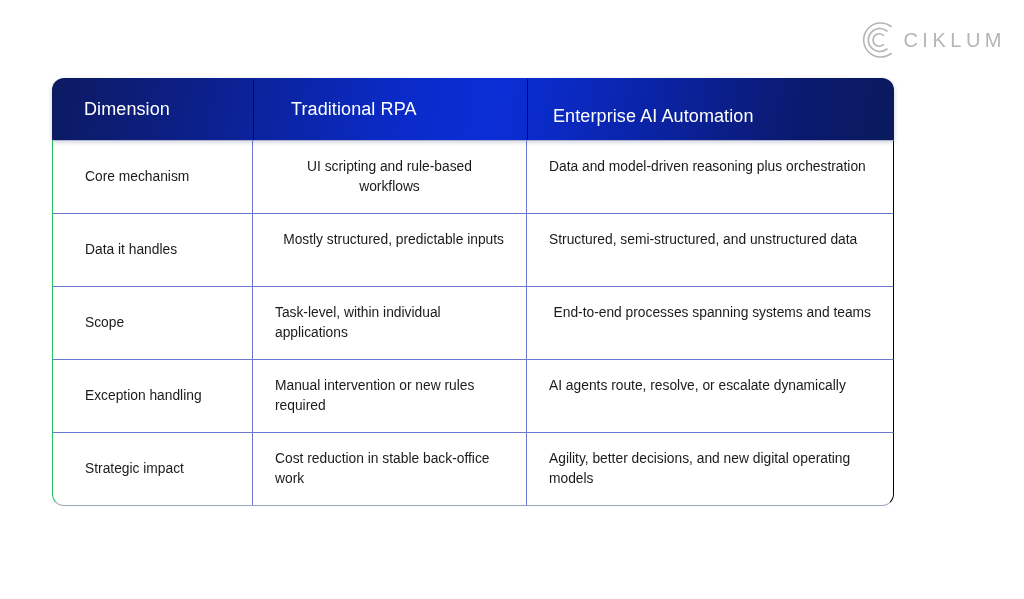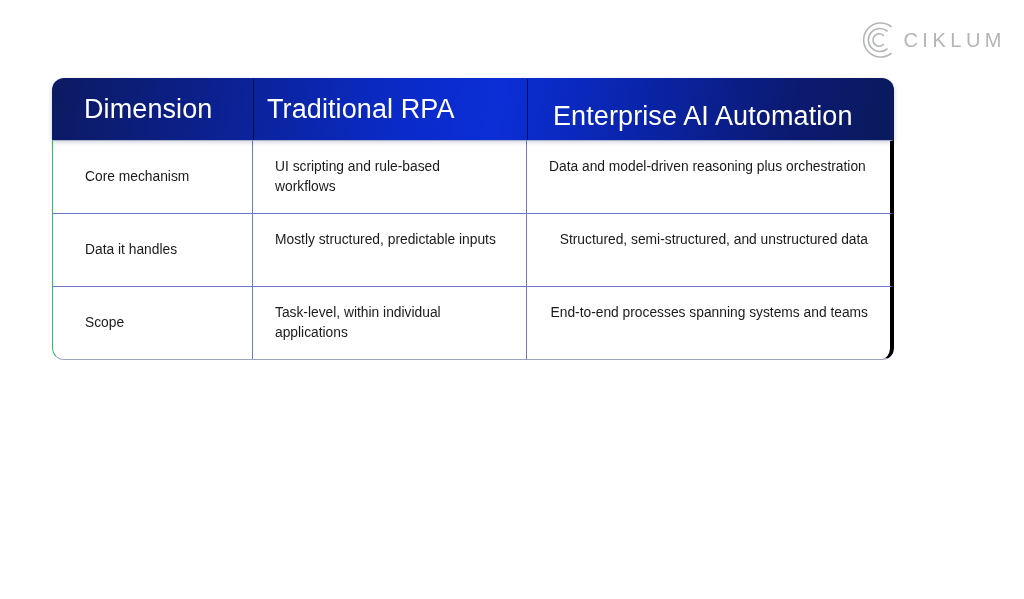--- a/index.html
+++ b/index.html
@@ -52,21 +52,21 @@
     border-spacing: 0;
     table-layout: fixed;
   }
 
   
   .cmp-table thead th {
     padding: 0;
     height: 62px;
     vertical-align: middle;
     color: #ffffff;
-    font-size: 27px;
+    font-size: 18px;
     font-weight: 400;
     letter-spacing: 0.1px;
     text-align: left;
     background: transparent;
     position: relative;
   }
   .thead-row {
     position: relative;
   }
   .header-band {
@@ -86,21 +86,21 @@
                 #0a1a5c 100%);
     box-shadow: 0 2px 5px rgba(20,30,80,0.22);
     z-index: 0;
   }
   .cmp-table thead th .th-label {
     position: relative;
     z-index: 2;
     display: block;
   }
   .cmp-table thead th.col1 .th-label { padding-left: 32px; }
-  .cmp-table thead th.col2 .th-label { padding-left: 14px; }
+  .cmp-table thead th.col2 .th-label { padding-left: 38px; }
   .cmp-table thead th.col3 .th-label { padding-left: 26px; margin-top: 15px; }
   .cmp-table thead th.col2::before,
   .cmp-table thead th.col3::before {
     content: "";
     position: absolute;
     left: 0;
     top: 1px;
     bottom: 0;
     width: 1px;
     background: #050f46;
@@ -128,21 +128,21 @@
   .cmp-table tbody tr td.col1 .cell-inner { padding-left: 32px; }
   .cmp-table tbody tr td.col2,
   .cmp-table tbody tr td.col3 {
     vertical-align: top;
   }
   .cmp-table tbody tr td.col2 .cell-inner,
   .cmp-table tbody tr td.col3 .cell-inner {
     padding-top: 16px;
   }
   .cmp-table tbody tr td.col3 {
-    border-right: 4px solid #000000;
+    border-right: 1px solid #000000;
   }
   
   .cmp-table tbody td.mid {
     vertical-align: middle;
   }
   .cmp-table tbody td.mid .cell-inner { padding-top: 0; }
 
   
   .cmp-table tbody tr:last-child td {
     border-bottom: 1px solid #9aa4bb;
@@ -187,50 +187,72 @@
           <span class="th-label">Enterprise AI Automation</span>
         </th>
       </tr>
     </thead>
     <tbody>
 
       <tr>
         <td class="col1" style="width: 201px;">
           <div class="cell-inner">Core mechanism</div>
         </td>
-        <td class="col2" style="width: 274px;">
+        <td class="col2" style="width: 274px; text-align: center;">
           <div class="cell-inner">UI scripting and rule-based workflows</div>
         </td>
         <td class="col3" style="width: 367px;">
           <div class="cell-inner">Data and model-driven reasoning plus orchestration</div>
         </td>
       </tr>
 
       <tr>
         <td class="col1" style="width: 201px;">
           <div class="cell-inner">Data it handles</div>
         </td>
-        <td class="col2" style="width: 274px;">
+        <td class="col2" style="width: 274px; text-align: right;">
           <div class="cell-inner">Mostly structured, predictable inputs</div>
         </td>
-        <td class="col3" style="width: 367px; text-align: right;">
+        <td class="col3" style="width: 367px;">
           <div class="cell-inner">Structured, semi-structured, and unstructured data</div>
         </td>
       </tr>
 
       <tr>
         <td class="col1" style="width: 201px;">
           <div class="cell-inner">Scope</div>
         </td>
         <td class="col2" style="width: 274px;">
           <div class="cell-inner">Task-level, within individual applications</div>
         </td>
         <td class="col3" style="width: 367px; text-align: right;">
           <div class="cell-inner">End-to-end processes spanning systems and teams</div>
         </td>
       </tr>
 
 
-
+      <tr>
+        <td class="col1" style="width: 201px;">
+          <div class="cell-inner">Exception handling</div>
+        </td>
+        <td class="col2" style="width: 274px;">
+          <div class="cell-inner">Manual intervention or new rules required</div>
+        </td>
+        <td class="col3" style="width: 367px;">
+          <div class="cell-inner">AI agents route, resolve, or escalate dynamically</div>
+        </td>
+      </tr>
+
+      <tr>
+        <td class="col1" style="width: 201px;">
+          <div class="cell-inner">Strategic impact</div>
+        </td>
+        <td class="col2" style="width: 274px;">
+          <div class="cell-inner">Cost reduction in stable back-office work</div>
+        </td>
+        <td class="col3" style="width: 367px;">
+          <div class="cell-inner">Agility, better decisions, and new digital operating models</div>
+        </td>
+      </tr>
 
     </tbody>
   </table>
 </div>
 
 </body></html>

